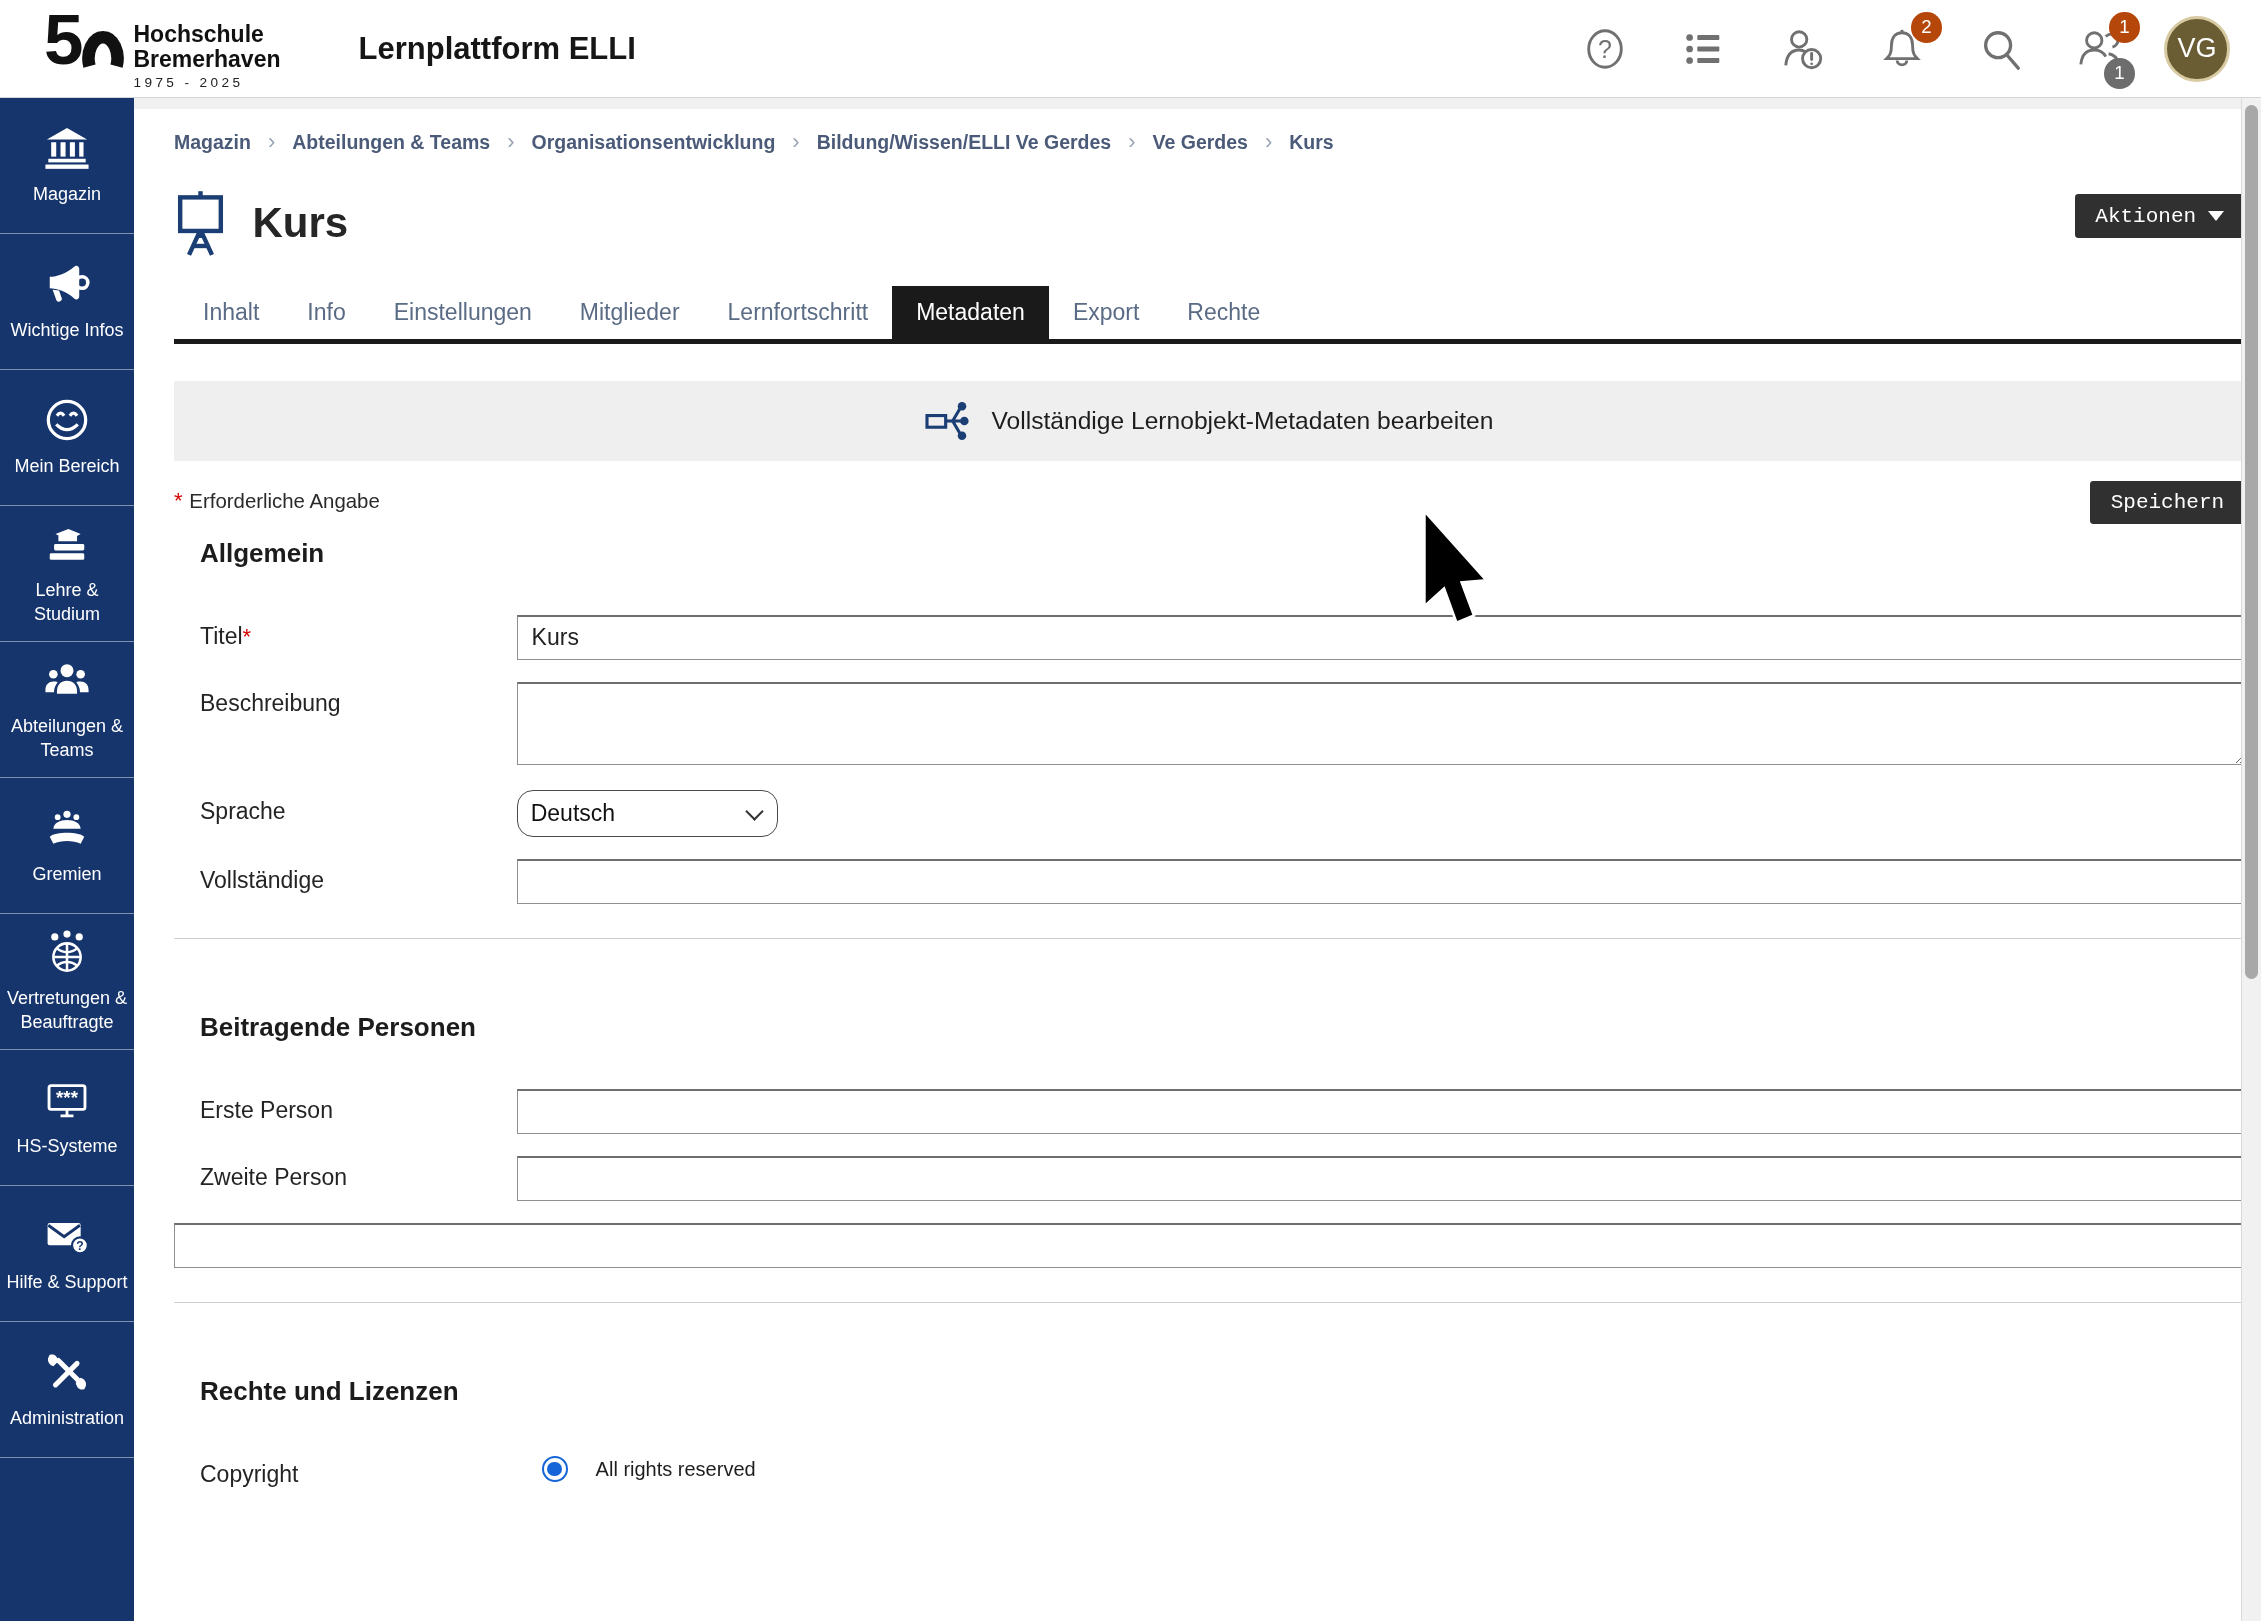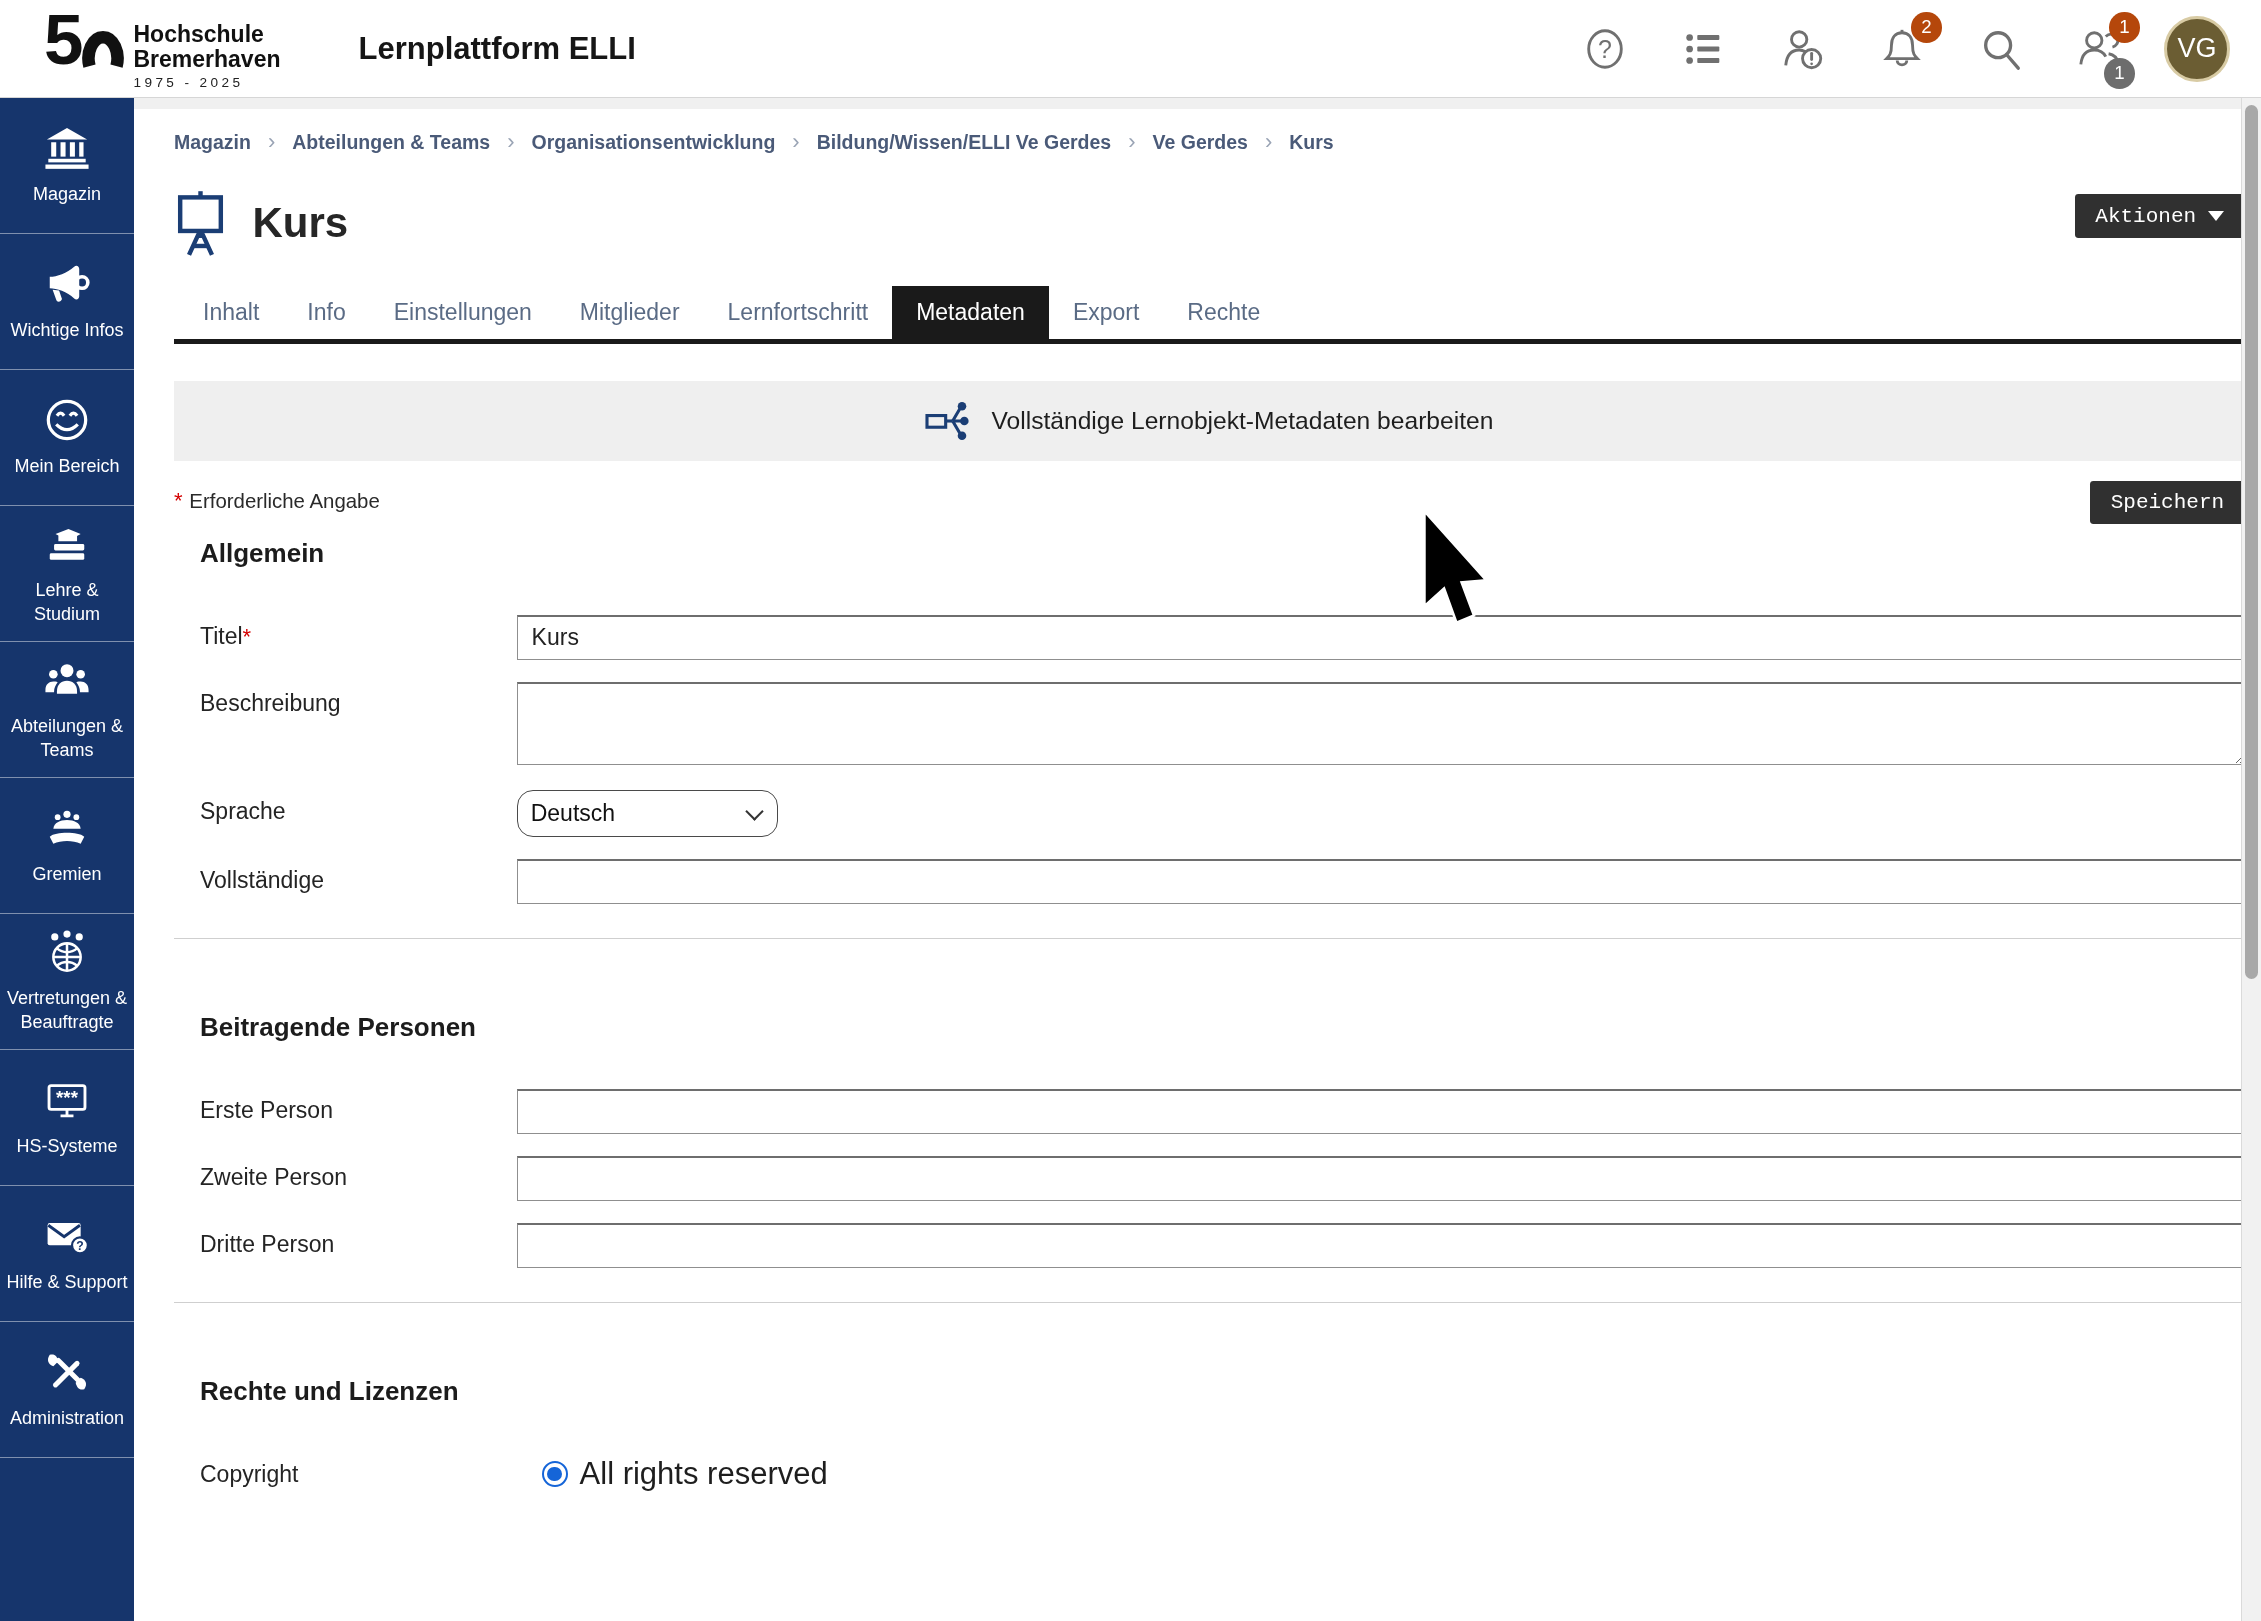--- a/index.html
+++ b/index.html
@@ -75,21 +75,21 @@
   .fcontrol{flex:1;min-width:0;}
   input.text{width:100%;height:45px;border:1.7px solid #8F8F8F;border-top:2.5px solid #6E6E6E;
     font-size:23px;padding:0 13.6px;font-family:inherit;color:#222;background:#fff;}
   textarea.text{width:100%;height:83px;border:1.7px solid #8F8F8F;border-top:2.5px solid #6E6E6E;
     font-size:23px;padding:6.8px 13.6px;font-family:inherit;resize:both;background:#fff;}
   .selectwrap{position:relative;display:inline-block;width:261px;}
   select{width:100%;height:47px;border:1.7px solid #4A4A4A;border-radius:16px;font-size:23px;
     padding:0 44px 0 12.7px;appearance:none;-webkit-appearance:none;background:#fff;font-family:inherit;color:#111;cursor:pointer;}
   .selectwrap::after{content:"";position:absolute;right:17px;top:15.3px;width:11px;height:11px;
     border-right:2.5px solid #333;border-bottom:2.5px solid #333;transform:rotate(45deg);pointer-events:none;}
-  .radio-row{display:flex;align-items:center;gap:12px;margin-left:24.6px;padding-top:3.4px;font-size:31px;color:#1E1E1E;}
+  .radio-row{display:flex;align-items:center;gap:28px;margin-left:24.6px;padding-top:3.4px;font-size:20px;color:#1E1E1E;}
   .radio{width:26px;height:26px;border-radius:50%;border:2.5px solid var(--radio-blue);background:#fff;
     display:inline-flex;align-items:center;justify-content:center;cursor:pointer;flex:none;}
   .radio::after{content:"";width:14.4px;height:14.4px;border-radius:50%;background:var(--radio-blue);}
   
   .scrollbar{position:fixed;top:98px;right:0;width:20.4px;bottom:0;background:#F1F1F1;border-left:0.8px solid #DADADA;}
   .thumb{position:absolute;left:3.4px;right:3.4px;top:6.8px;height:874px;background:#A8A8A8;border-radius:8.5px;cursor:pointer;}
   .cursor{position:fixed;left:1416px;top:509px;width:83px;height:124px;z-index:50;pointer-events:none;}
 </style>
 </head>
 <body>
@@ -354,21 +354,20 @@
           <div class="rows">
             <div class="frow">
               <div class="flabel">Erste Person</div>
               <div class="fcontrol"><input class="text" type="text" style=""></div>
             </div>
             <div class="frow">
               <div class="flabel">Zweite Person</div>
               <div class="fcontrol"><input class="text" type="text" style=""></div>
             </div>
             <div class="frow">
-              <div class="flabel">Dritte Person</div>
               <div class="fcontrol"><input class="text" type="text" style=""></div>
             </div>
           </div>
         </section>
         <hr class="sect-hr">
         <section class="form-section later">
           <h2 class="section-title">Rechte und Lizenzen</h2>
           <div class="rows">
             <div class="frow">
               <div class="flabel">Copyright</div>

